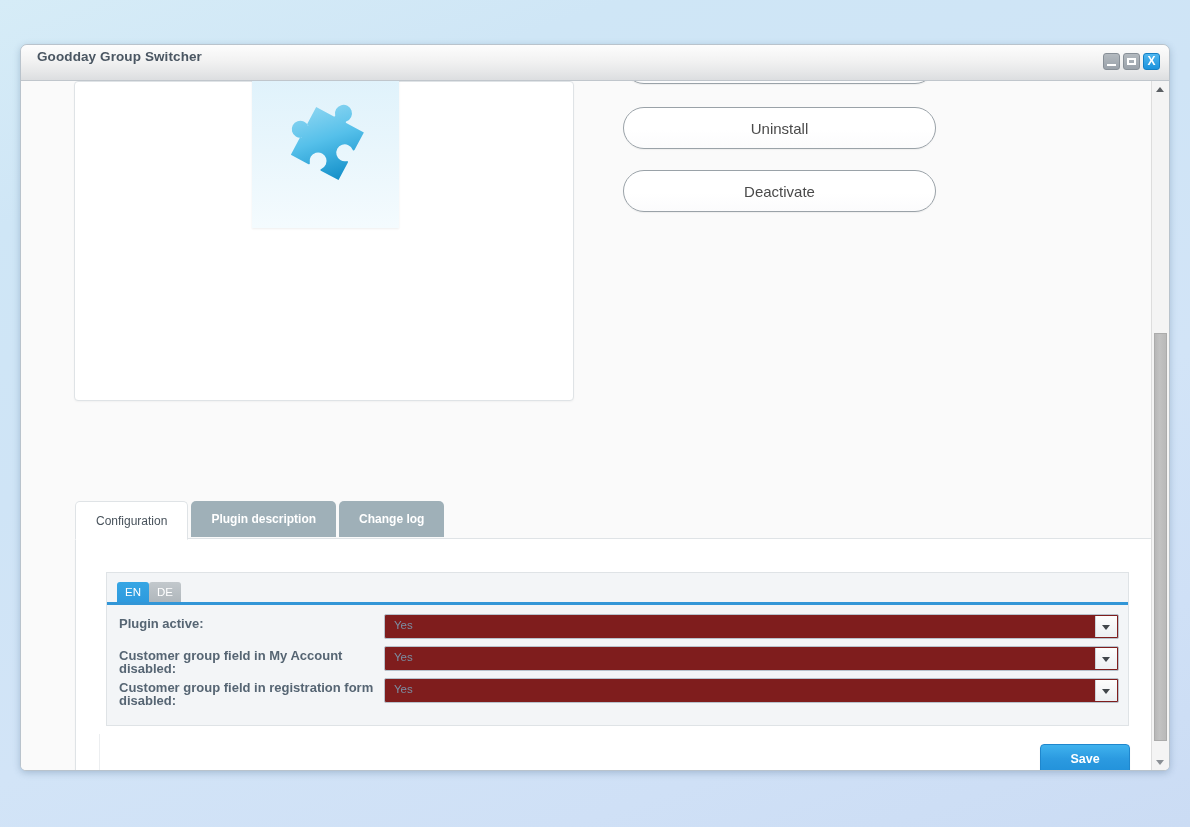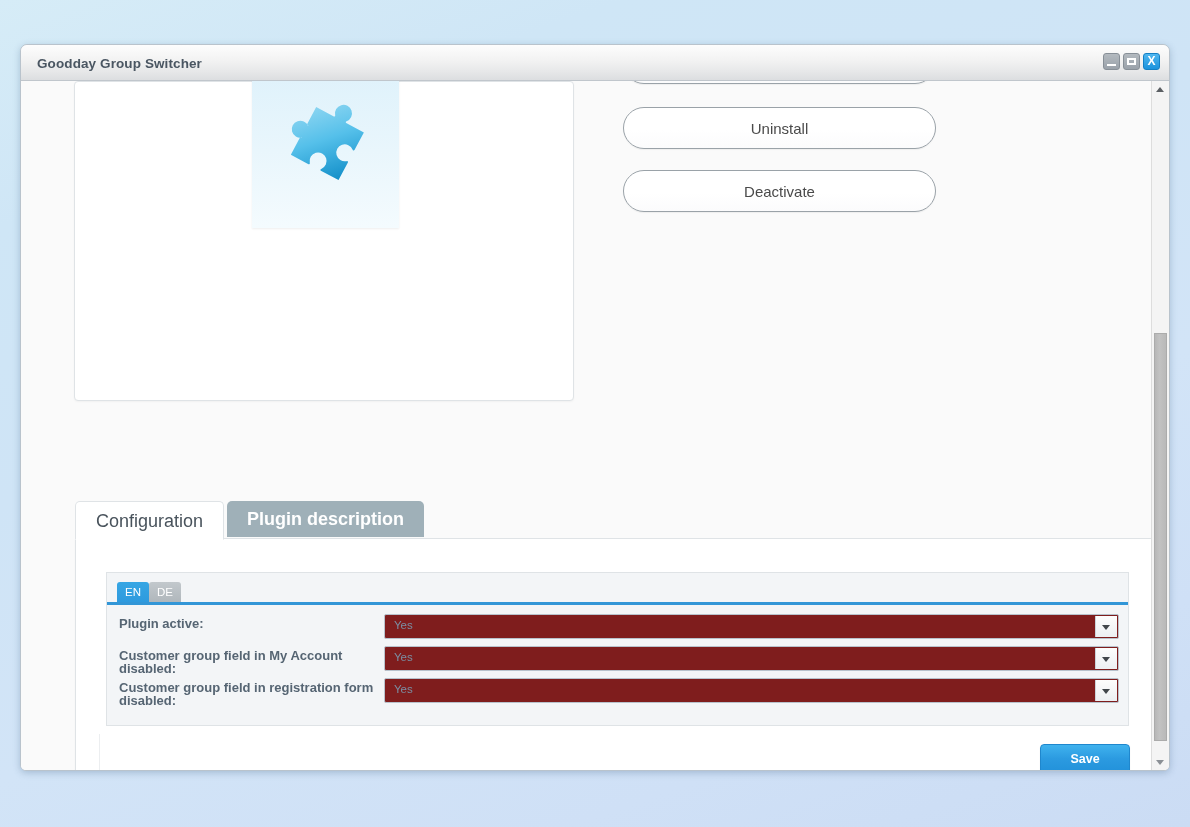--- a/index.html
+++ b/index.html
@@ -42,21 +42,21 @@
   #titlebar {
     position: relative;
     height: 35px;
     background: linear-gradient(to bottom, #fdfdfd 0%, #f2f2f2 45%, #e7e8e9 75%, #dcdee0 100%);
     border-bottom: 1px solid #c0c6cc;
     border-radius: 6px 6px 0 0;
   }
   #titlebar .title {
     position: absolute;
     left: 16px;
-    top: 11px;
+    top: 4px;
     font-size: 13.5px;
     font-weight: bold;
     color: #4a5662;
     letter-spacing: .1px;
   }
   .winbtns {
     position: absolute;
     right: 9px;
     top: 8px;
     display: flex;
@@ -182,21 +182,21 @@
     display: flex;
     align-items: flex-end;
     height: 38px;
     z-index: 3;
   }
   .tab {
     height: 36px;
     line-height: 36px;
     padding: 0 20px;
     border-radius: 5px 5px 0 0;
-    font-size: 18px;
+    font-size: 12px;
     box-sizing: border-box;
   }
   .tab.active {
     background: #fff;
     color: #49535c;
     border: 1px solid #dfe3e6;
     border-bottom: 1px solid #fff;
     height: 39px;
     line-height: 38px;
     margin-bottom: -1px;
@@ -431,20 +431,21 @@
           </div>
 
           <div class="action-btn" id="btn-cut"></div>
           <div class="action-btn" id="btn-uninstall">Uninstall</div>
           <div class="action-btn" id="btn-deactivate">Deactivate</div>
         </div>
 
         <div id="tabbar">
           <div class="tab active">Configuration</div>
           <div class="tab inactive">Plugin description</div>
+          <div class="tab inactive">Change log</div>
         </div>
 
         <div id="tabpanel">
 
           <div id="formbox">
             <div id="langtabs">
               <div class="langtab active">EN</div>
               <div class="langtab idle">DE</div>
             </div>
             <div id="langline"></div>

